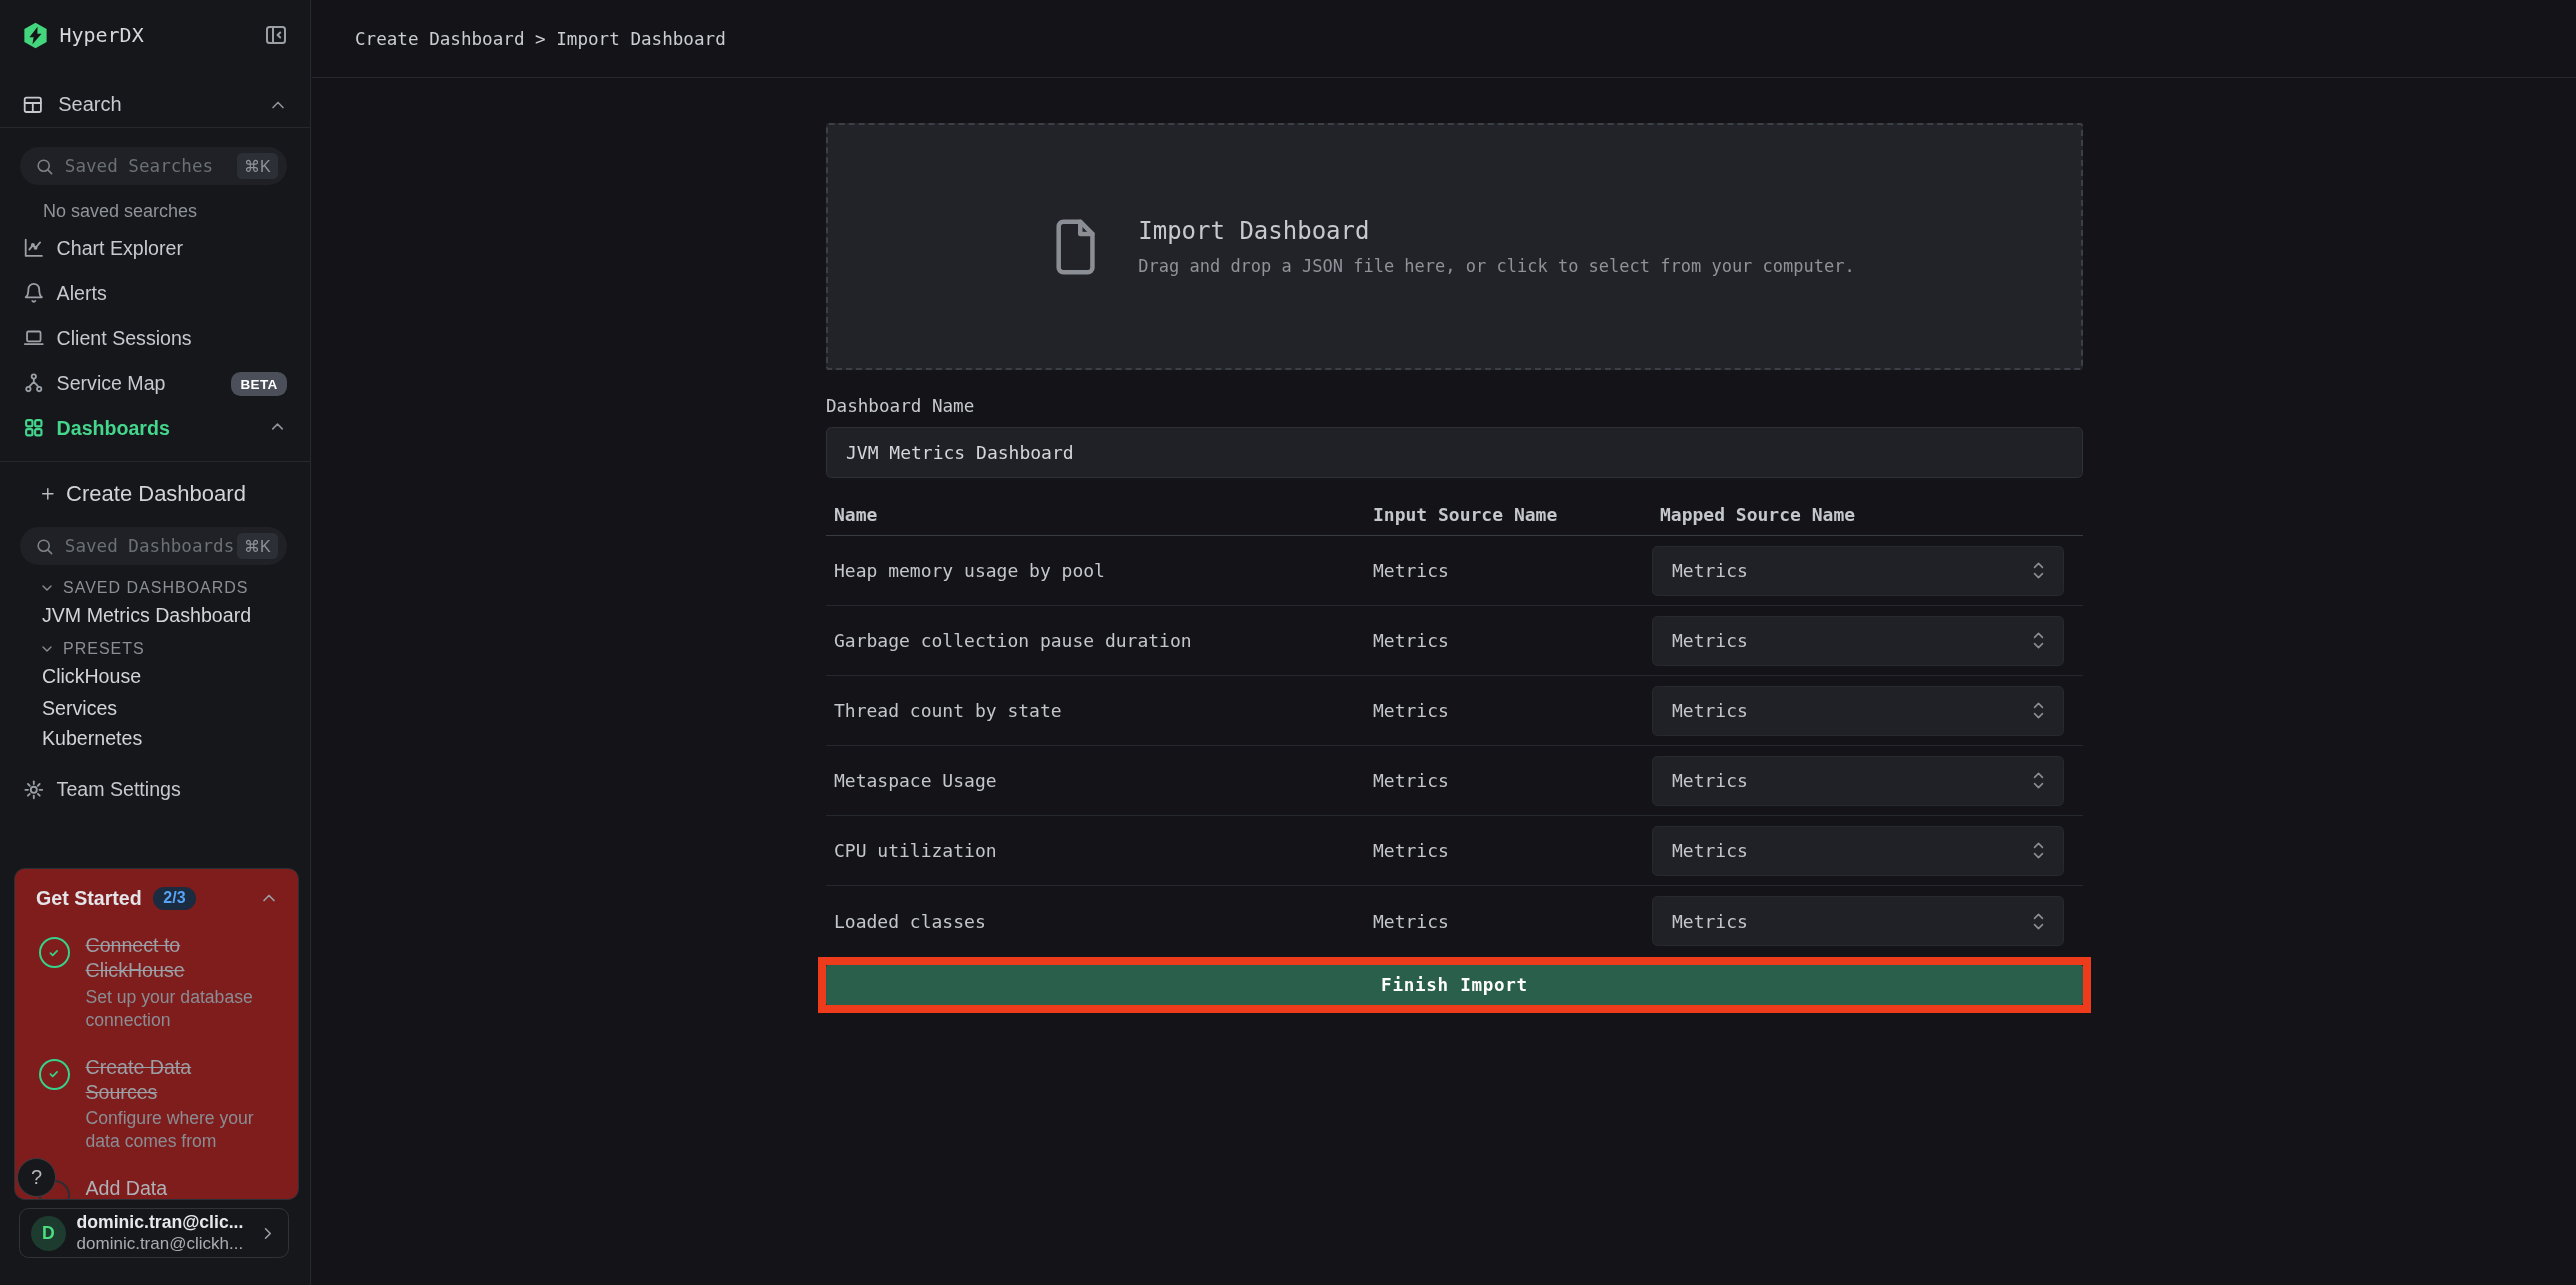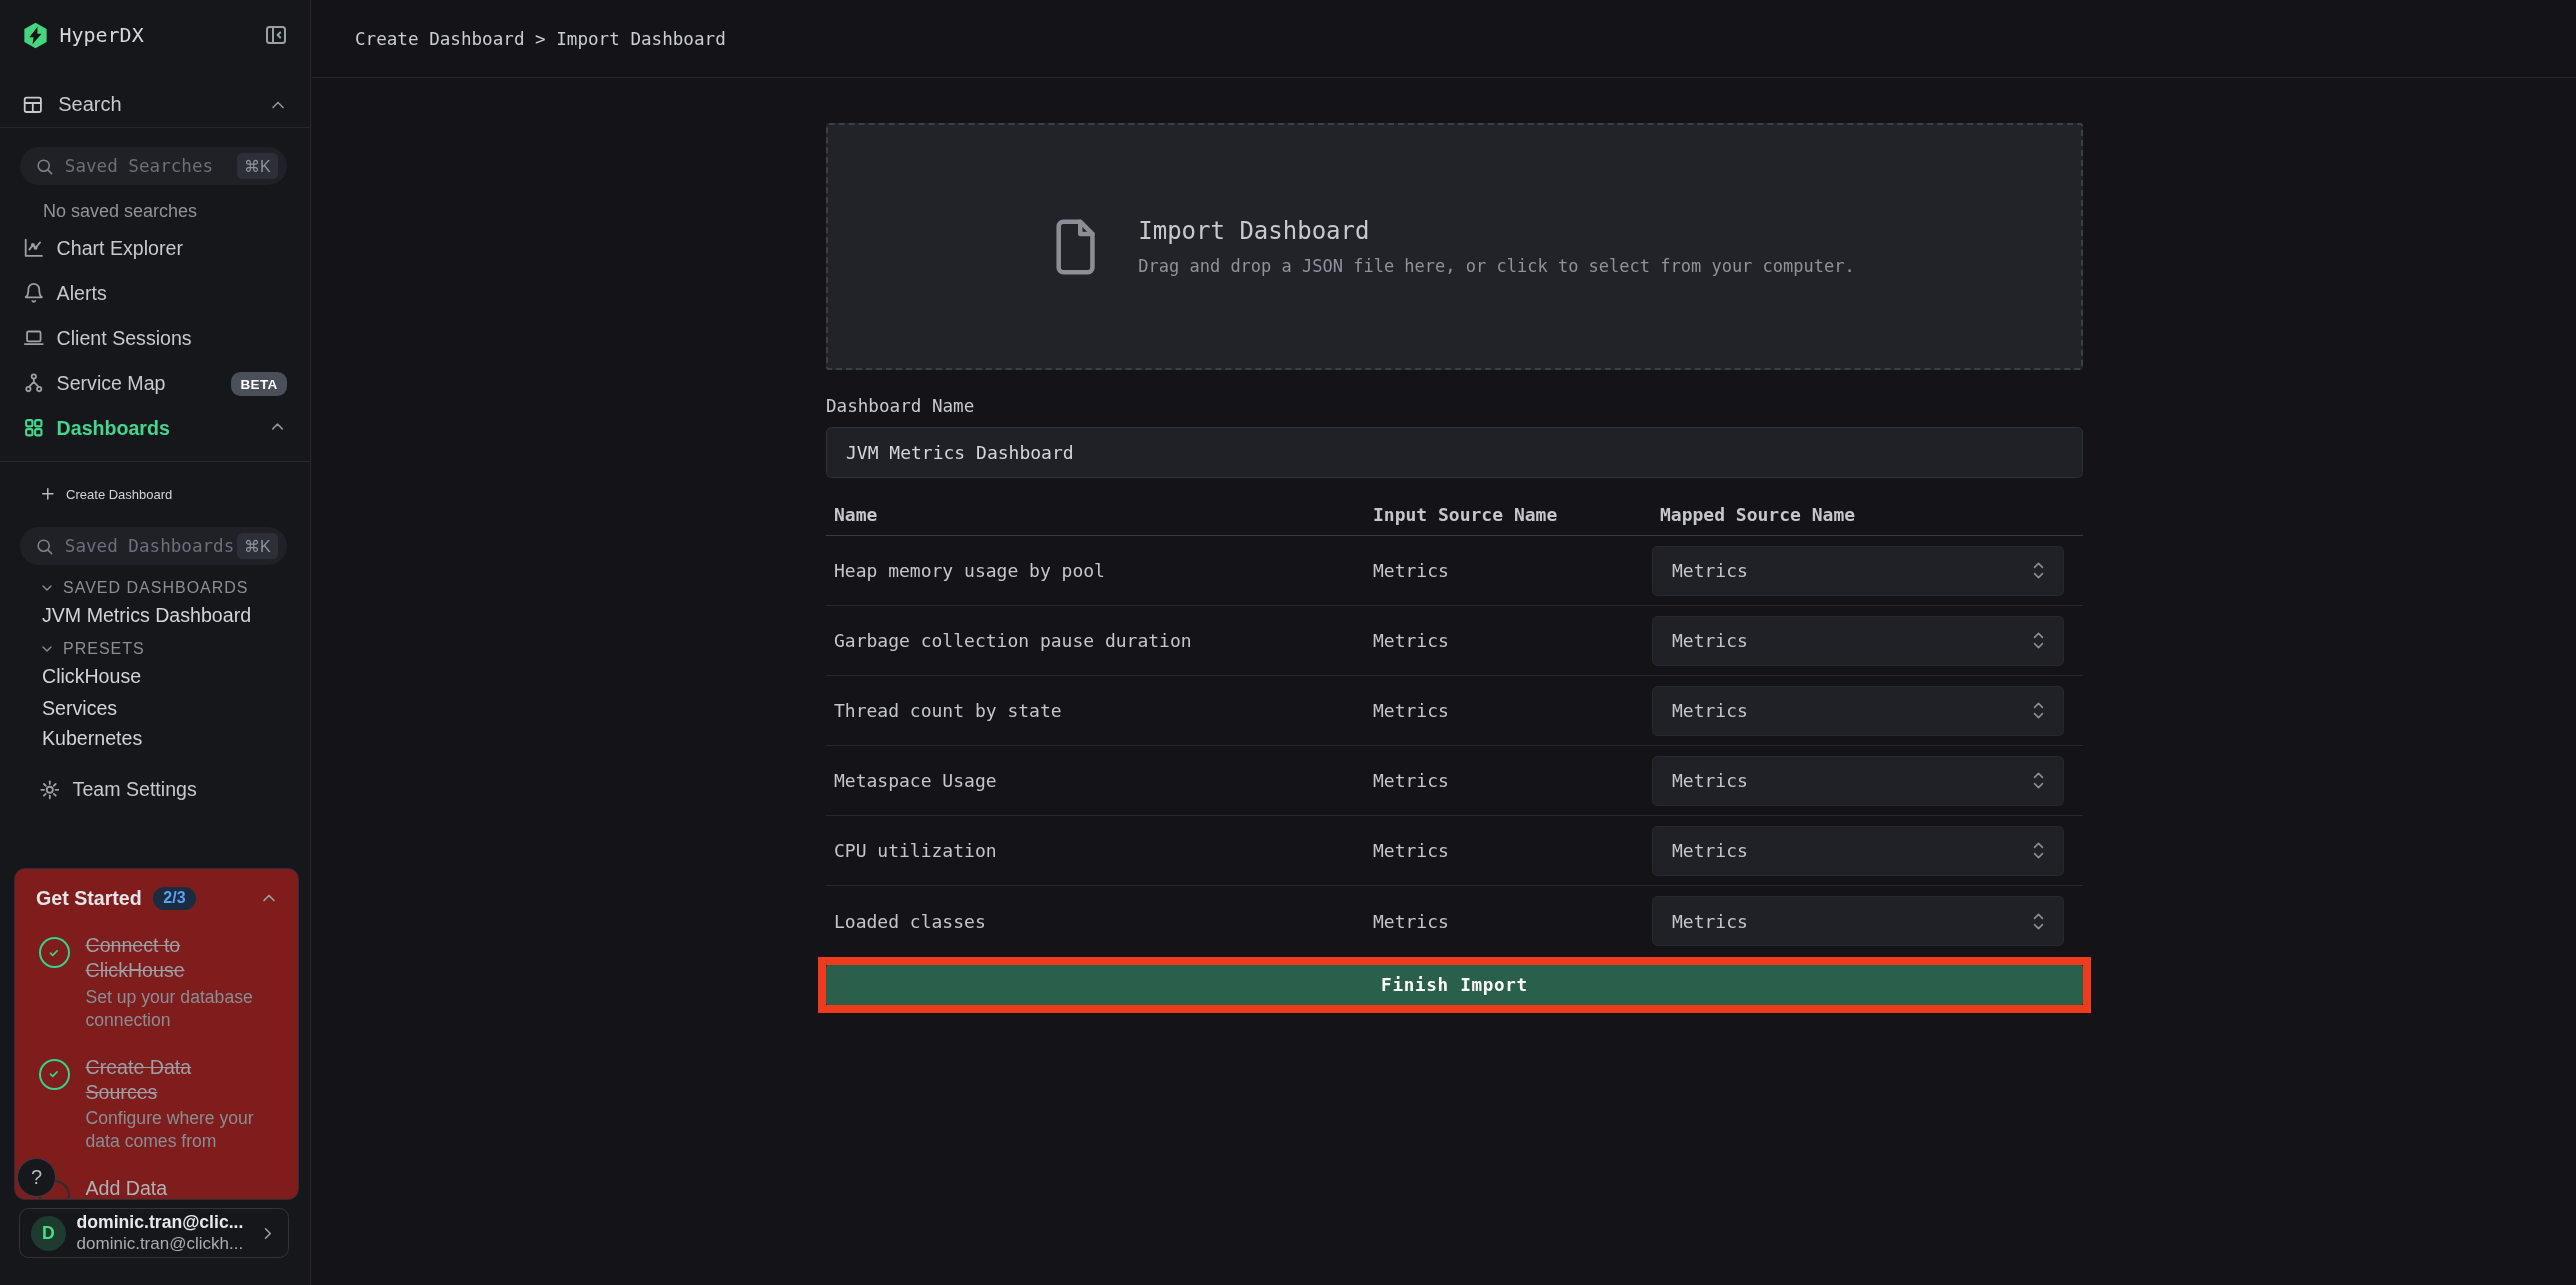--- a/index.html
+++ b/index.html
@@ -49,29 +49,29 @@
   .nav-item .nicon { width: 21.6px; height: 21.6px; color: #9ba0a7; flex: 0 0 auto; }
   .nav-item .nlbl { margin-left: 12px; }
   .nav-item.active { color: #44d68c; font-weight: bold; }
   .nav-item.active .nicon { color: #44d68c; }
   .beta-badge {
     margin-left: auto; background: #4b4f59; color: #ffffff; font-size: 13.5px; font-weight: bold;
     letter-spacing: 0.3px; border-radius: 9.5px; padding: 4.7px 9.5px;
   }
   .nav-item .end-chev { margin-left: auto; width: 19px; height: 19px; color: #8f939a; }
 
-  .create-row { position: absolute; top: 477px; left: 0; right: 0; height: 34px; display: flex; align-items: center; padding: 0 23px 0 39px; font-size: 13px; color: #d2d4d8; cursor: pointer; }
+  .create-row { position: absolute; top: 477px; left: 0; right: 0; height: 34px; display: flex; align-items: center; padding: 0 23px 0 39px; font-size: 22px; color: #d2d4d8; cursor: pointer; }
   .create-row .plus { width: 17.6px; height: 17.6px; color: #b9bcc1; }
   .create-row span { margin-left: 9.5px; }
 
   .sec-head { position: absolute; left: 0; right: 0; height: 27px; display: flex; align-items: center; padding-left: 39px; color: #8a8e95; font-size: 16px; letter-spacing: 1px; cursor: pointer; }
   .sec-head .schev { width: 16px; height: 16px; margin-right: 8px; color: #8a8e95; }
   .side-item { position: absolute; left: 0; right: 0; height: 28px; display: flex; align-items: center; padding-left: 42px; font-size: 19.6px; color: #d2d4d8; cursor: pointer; }
 
-  .team-row { position: absolute; top: 769px; left: 0; right: 0; height: 41px; display: flex; align-items: center; padding: 0 39px; font-size: 19.6px; color: #c6c9ce; cursor: pointer; }
+  .team-row { position: absolute; top: 769px; left: 0; right: 0; height: 41px; display: flex; align-items: center; padding: 0 23px; font-size: 19.6px; color: #c6c9ce; cursor: pointer; }
   .team-row .nicon { width: 21.6px; height: 21.6px; color: #9ba0a7; }
   .team-row span { margin-left: 12px; }
 
   
   .gs-card {
     position: absolute; left: 13.5px; top: 868px; width: 285px; height: 332px;
     border: 1.4px solid #2c2f35; border-radius: 10.8px; background: #7f1d1d; overflow: hidden;
   }
   .gs-head { display: flex; align-items: center; padding: 17.6px 19px 0 21.6px; }
   .gs-title { font-size: 19.6px; font-weight: bold; color: #e3e5e8; }

